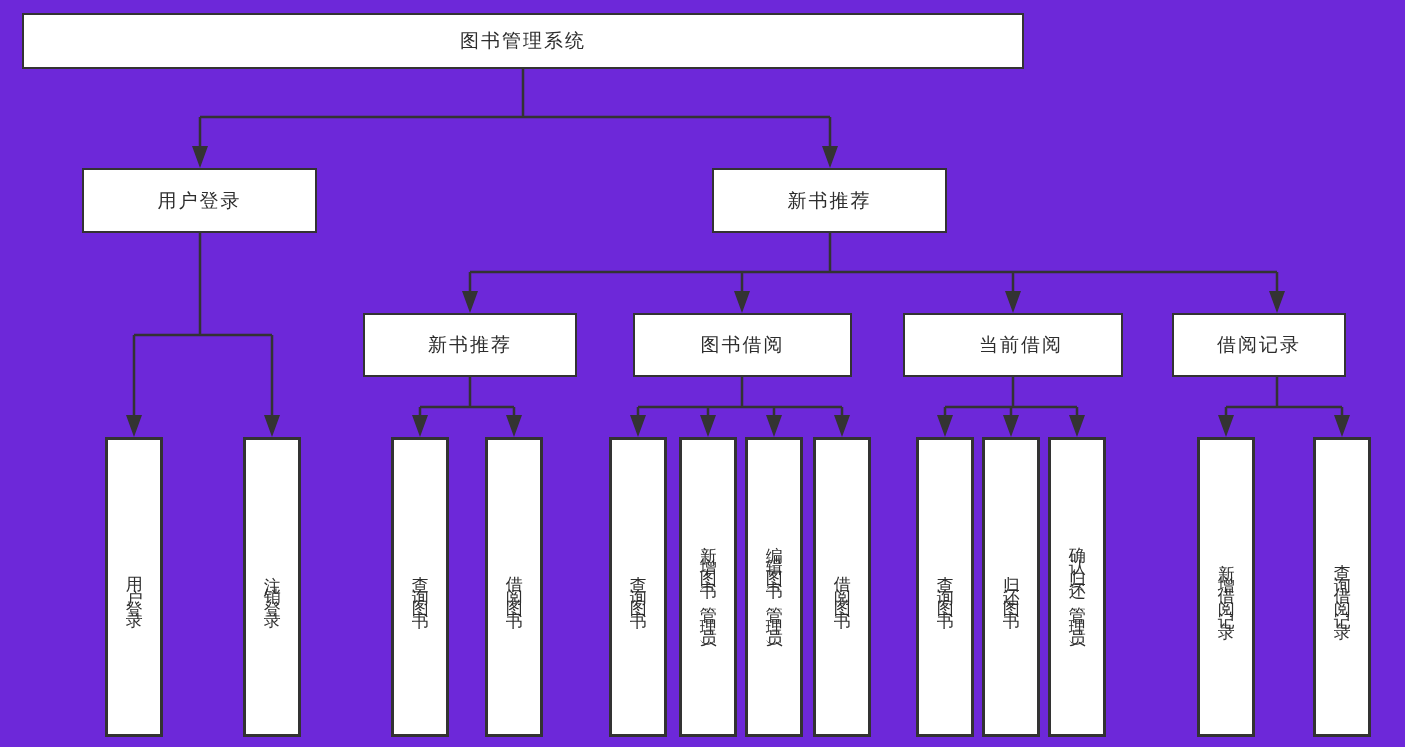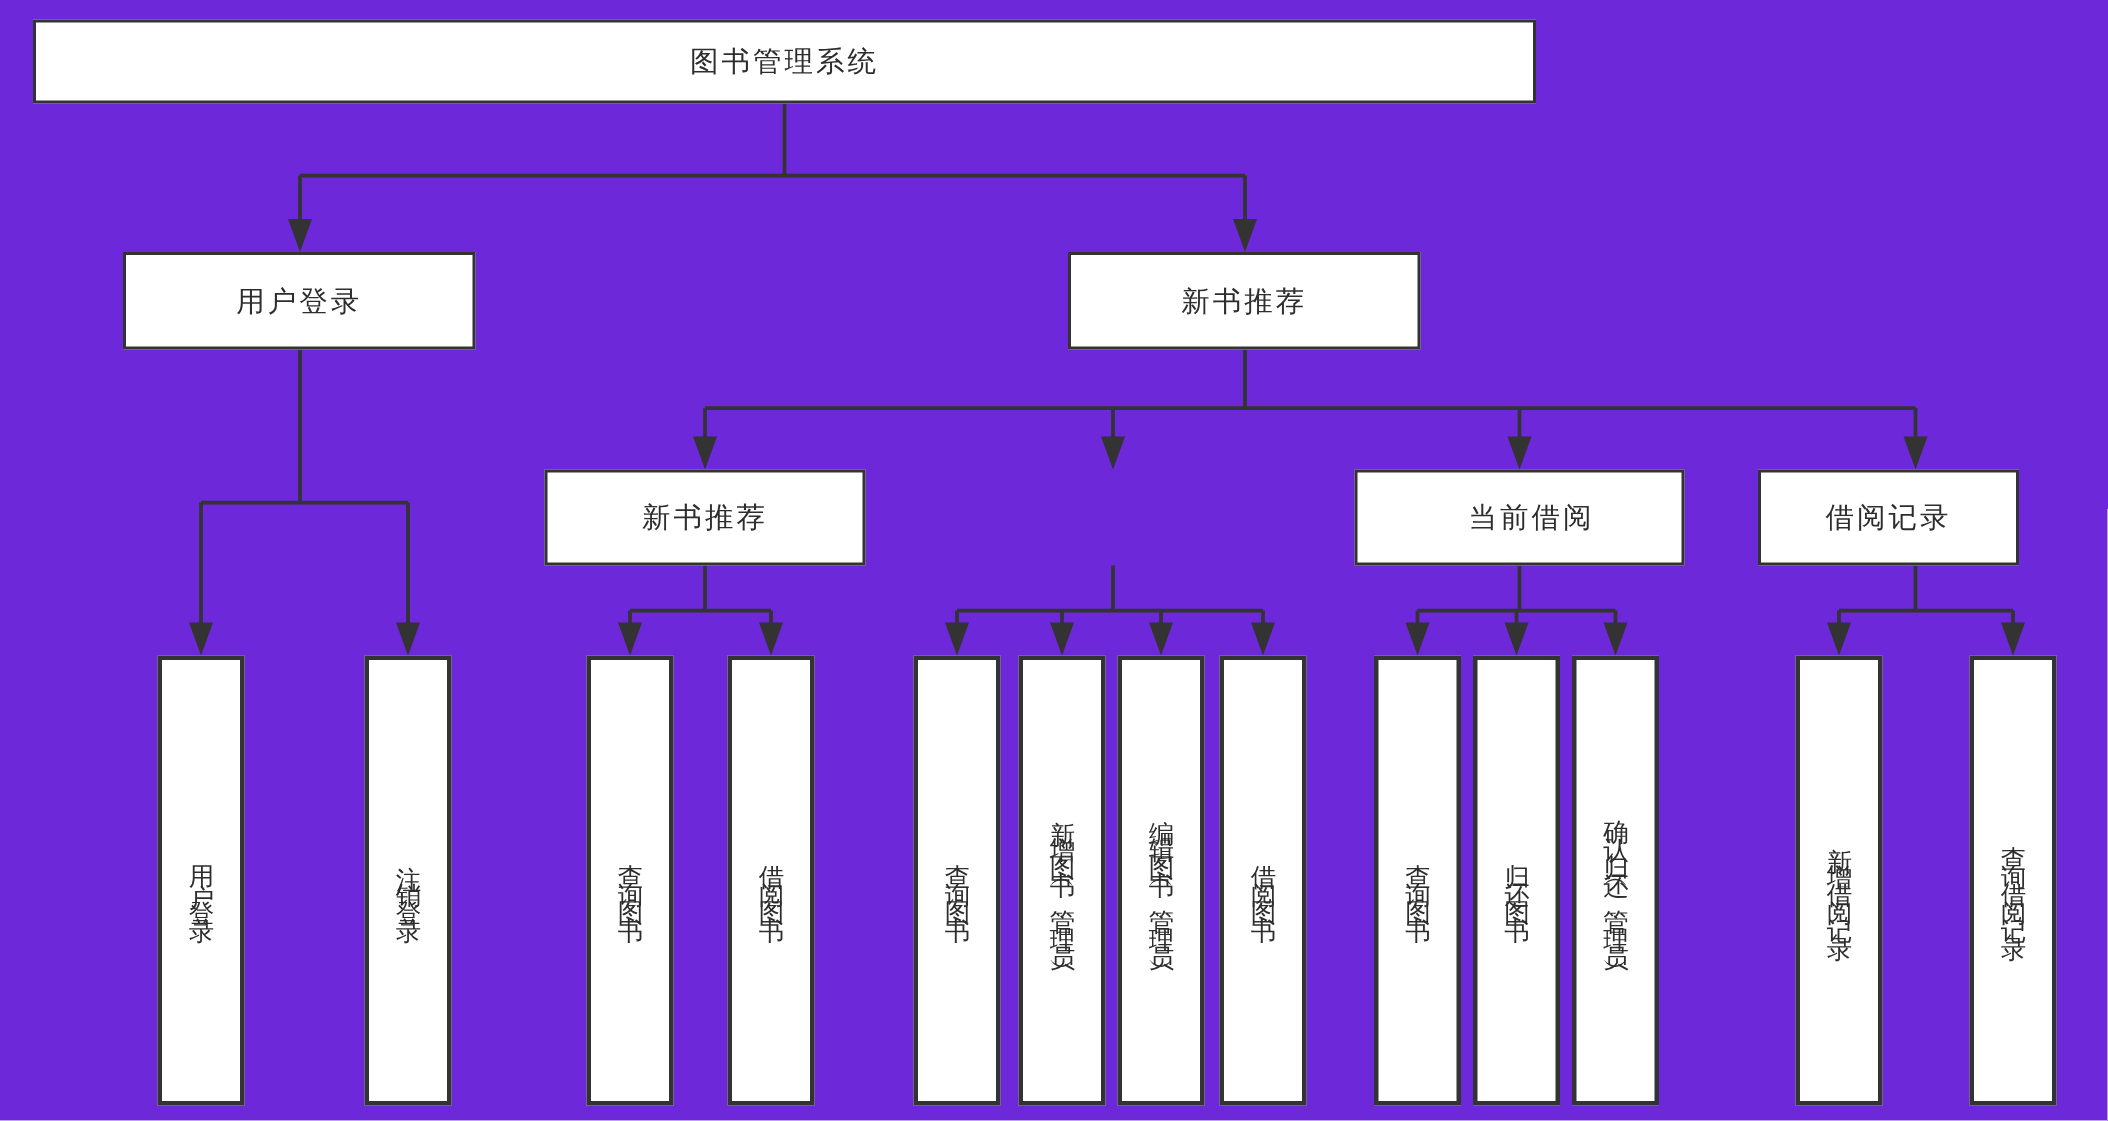--- a/index.html
+++ b/index.html
@@ -85,20 +85,21 @@
          M1069 415 L1085 415 L1077 437 Z
          M1218 415 L1234 415 L1226 437 Z  M1334 415 L1350 415 L1342 437 Z" fill="#333333" stroke="none"></path>
   </svg>
 
   <div class="box" style="left:22px; top:13px; width:1002px; height:56px;">图书管理系统</div>
 
   <div class="box" style="left:82px; top:168px; width:235px; height:65px;">用户登录</div>
   <div class="box" style="left:712px; top:168px; width:235px; height:65px;">新书推荐</div>
 
   <div class="box" style="left:363px; top:313px; width:214px; height:64px;">新书推荐</div>
+  <div class="box" style="left:633px; top:313px; width:219px; height:64px;">图书借阅</div>
   <div class="box" style="left:903px; top:313px; width:220px; height:64px;padding-left:16px;">当前借阅</div>
   <div class="box" style="left:1172px; top:313px; width:174px; height:64px;">借阅记录</div>
 
   <div class="box leaf" style="left:105px; top:437px; width:58px; height:300px;">
     <span class="vtext">用户登录</span>
   </div>
   <div class="box leaf" style="left:243px; top:437px; width:58px; height:300px;">
     <span class="vtext">注销登录</span>
   </div>
 

